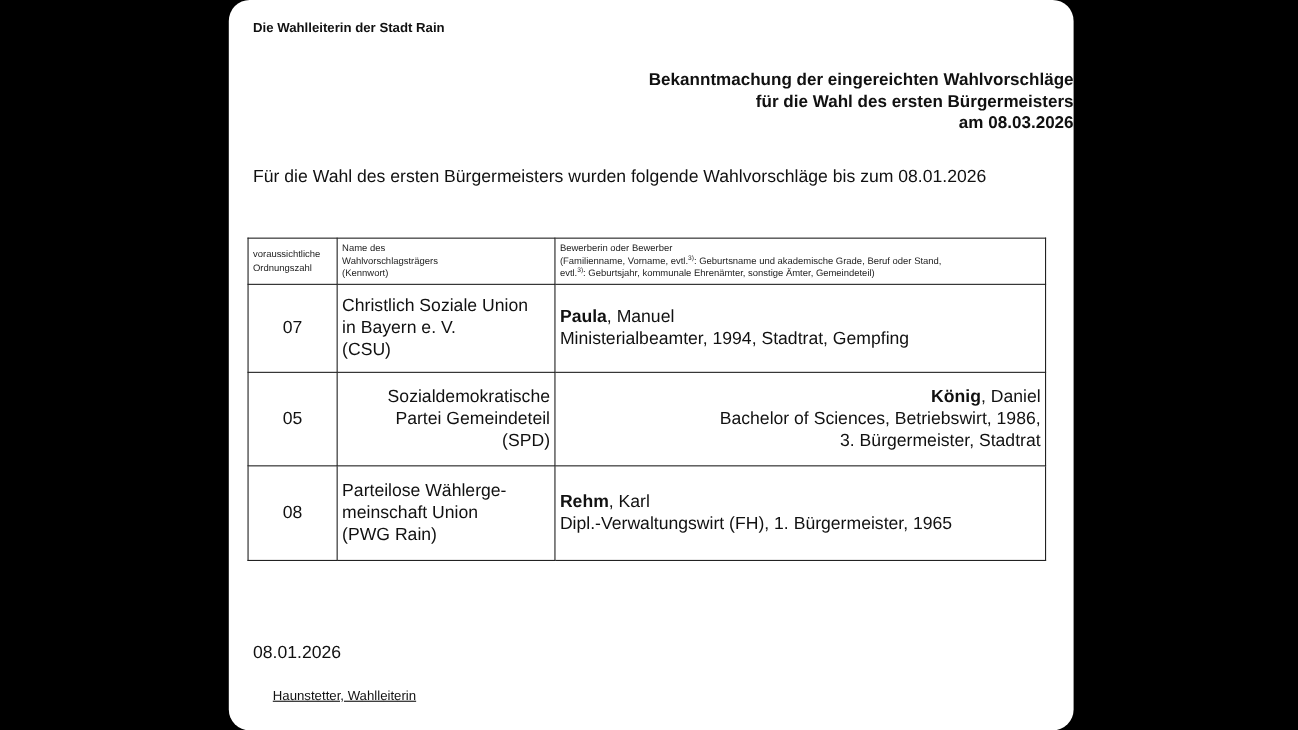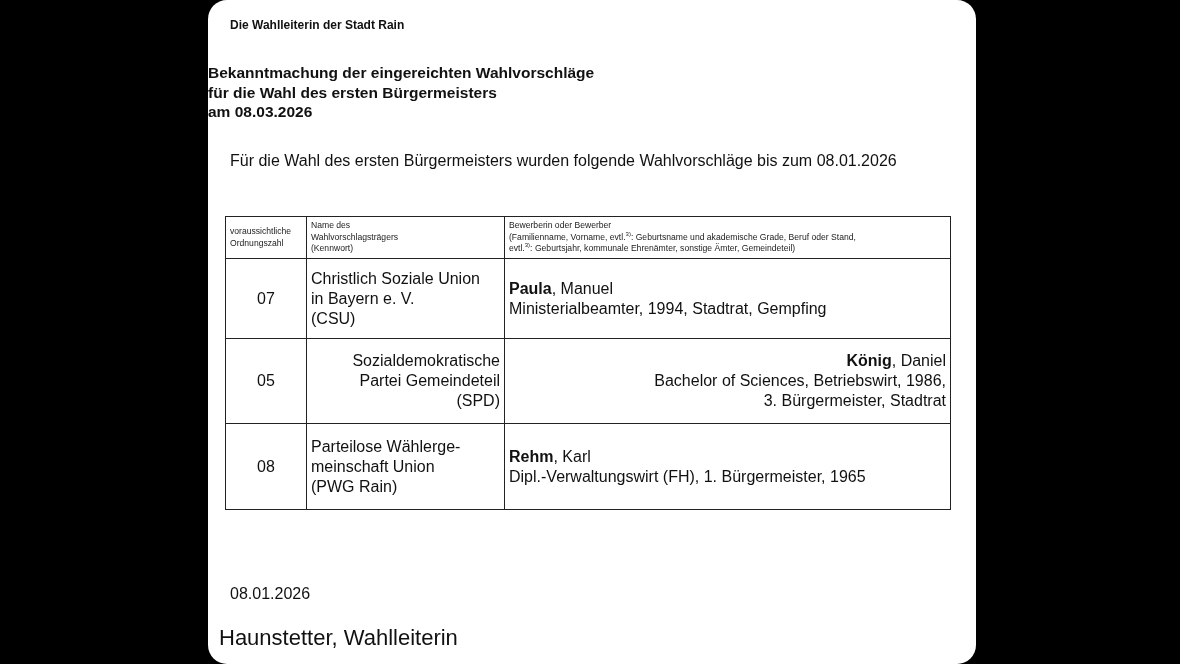--- a/index.html
+++ b/index.html
@@ -29,21 +29,21 @@
       left: 22px;
       top: 18px;
       font-size: 12px;
       font-weight: bold;
     }
     .title-block {
       position: absolute;
       left: 0;
       top: 63px;
       width: 768px;
-      text-align: left;
+      text-align: right;
       font-weight: bold;
       font-size: 15.5px;
       line-height: 19.5px;
     }
     .intro {
       position: absolute;
       left: 22px;
       top: 151px;
       width: 740px;
       font-size: 16px;
@@ -86,23 +86,24 @@
     sup { font-size: 6px; vertical-align: super; line-height: 0; }
     .surname { font-weight: bold; }
     .footer-date {
       position: absolute;
       left: 22px;
       top: 585px;
       font-size: 16px;
     }
     .signature {
       position: absolute;
-      left: 11px;
+      left: 40px;
       top: 625px;
-      font-size: 22px;
+      font-size: 12px;
+      text-decoration: underline;
     }
   </style>
 </head>
 <body>
 
 <div class="page">
 
   <div class="authority">Die Wahlleiterin der Stadt Rain</div>
 
   <div class="title-block">

